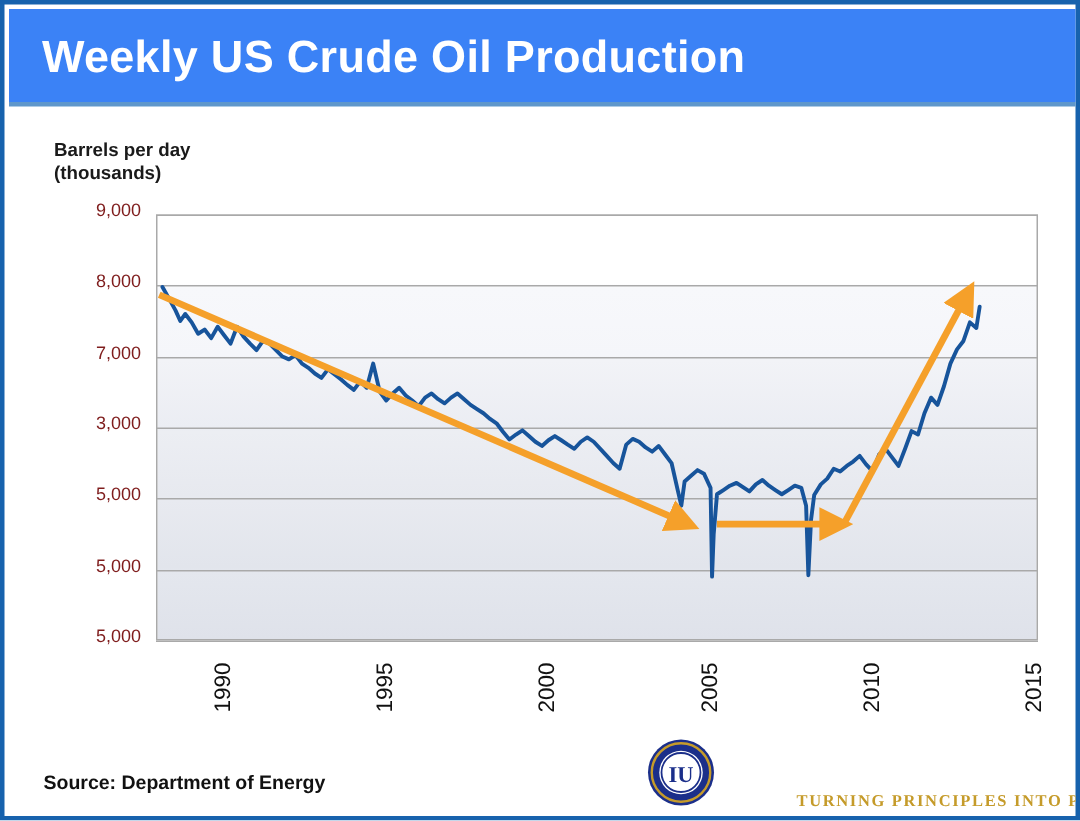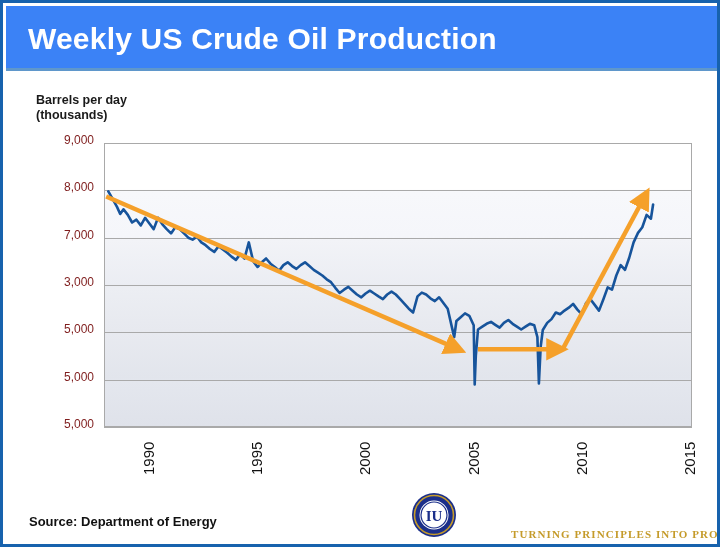--- a/index.html
+++ b/index.html
@@ -51,21 +51,21 @@
     font-size:15px;color:#111111;white-space:nowrap;
     transform-origin:left top;
     transform:rotate(-90deg);
   }
   #series-svg,#anno-svg{position:absolute;left:0;top:0;width:588px;height:284px;overflow:visible;}
   
   #source-note{
     position:absolute;left:26px;top:511px;font-size:13px;color:#111111;font-weight:600;
     white-space:nowrap;
   }
-  #logo{position:absolute;left:408px;top:487px;width:262px;height:52px;}
+  #logo{position:absolute;left:428px;top:487px;width:262px;height:52px;}
   #seal{position:absolute;left:0;top:2px;width:46px;height:46px;}
   #logo-word{
     position:absolute;left:50px;top:0px;
     font-family:"Liberation Serif", serif;font-weight:bold;font-size:34px;
     color:#1b2f8a;letter-spacing:-.5px;white-space:nowrap;
   }
   #logo-tagline{
     position:absolute;left:100px;top:38px;
     font-family:"Liberation Serif", serif;font-weight:bold;font-size:11px;
     color:#c59b2a;letter-spacing:1.1px;white-space:nowrap;

